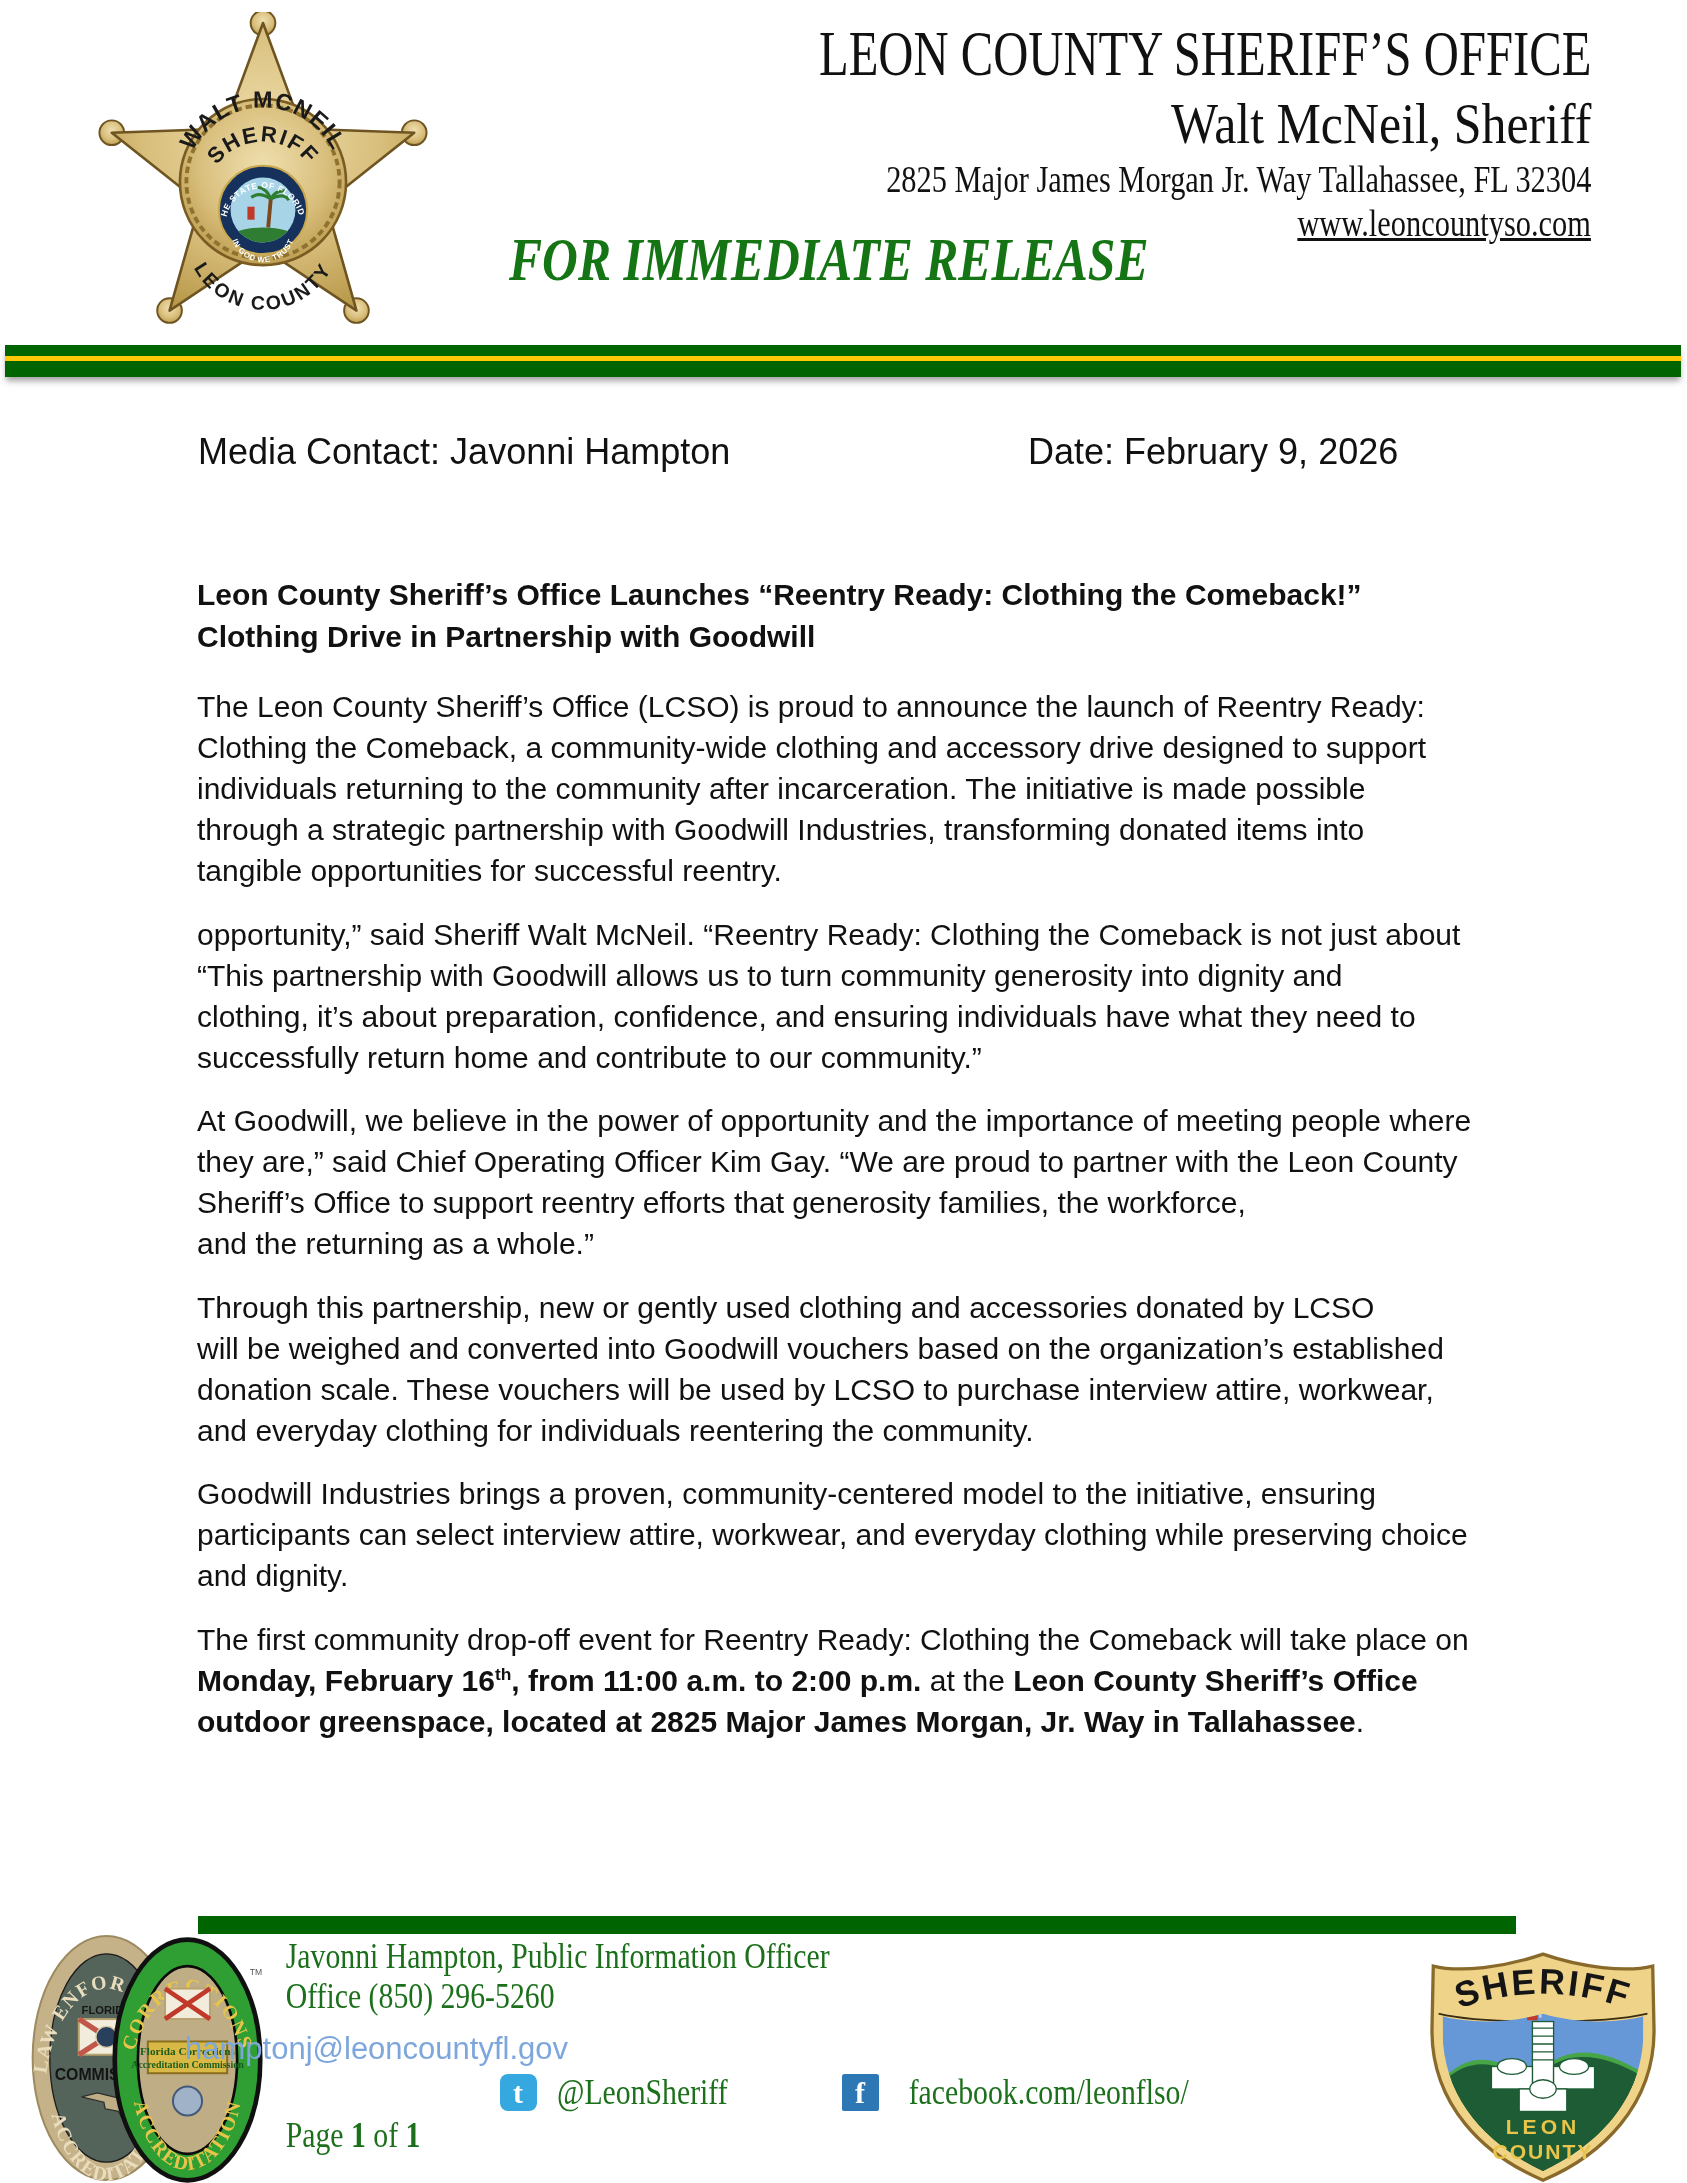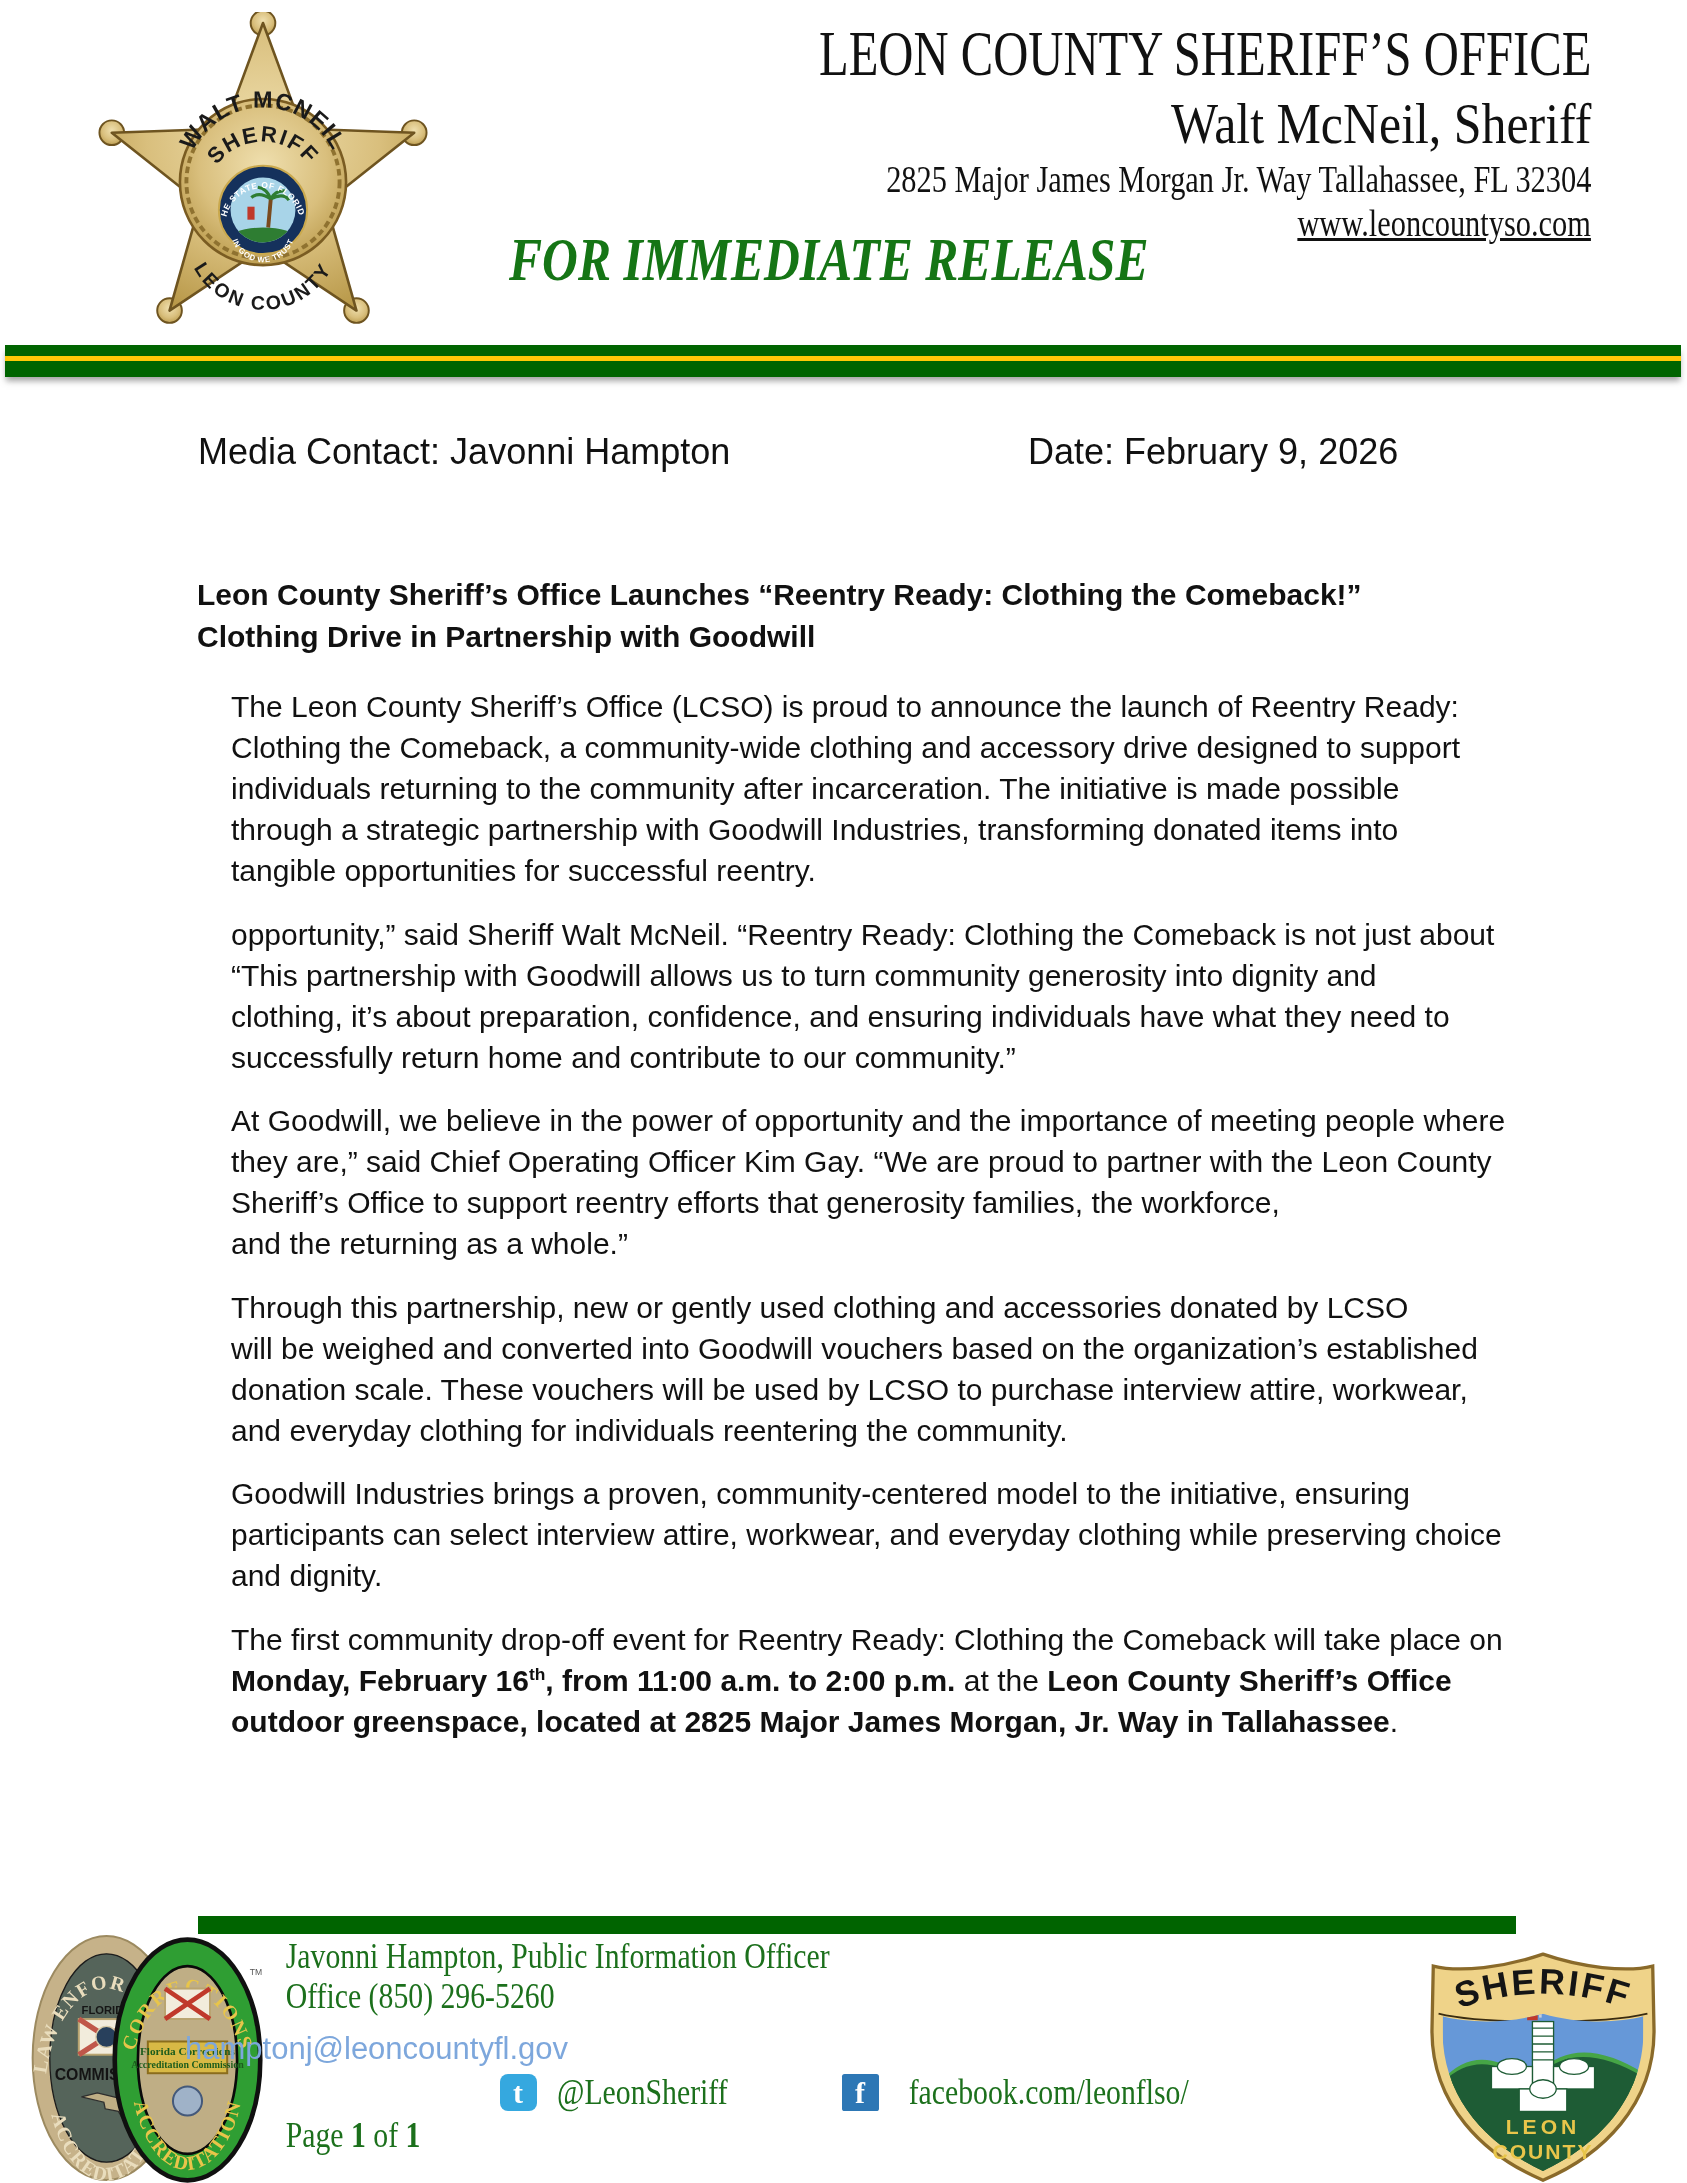--- a/index.html
+++ b/index.html
@@ -28,21 +28,21 @@
   .meta{position:absolute;left:198px;top:431px;width:1330px;height:40px;
         font-family:Liberation Sans, sans-serif;font-size:36px;}
   .meta .date{position:absolute;left:802px;top:0;margin-left:28px;}
 
   
   .article{position:absolute;left:197px;top:574px;width:1336px;
            font-family:"Liberation Sans",sans-serif;font-size:30px;}
   .doc-heading{margin-bottom:28px;}
   .doc-heading .line{font-weight:700;line-height:42px;white-space:nowrap;}
   .para{margin-bottom:22.5px;}
-  .para .line{line-height:41px;white-space:nowrap;margin-left:34px;}
+  .para .line{line-height:41px;white-space:nowrap;}
   .para .b{font-weight:700;}
   .para sup{font-size:0.58em;line-height:0;}
 
   
   .f-rule{position:absolute;left:198px;top:1916px;width:1318px;height:18px;background:var(--bar-green,#006400);}
   .f-block{position:absolute;left:185px;top:1937px;width:1343px;
            color:var(--footer-green,#1c701c);}
   .f-serif{font-size:35px;line-height:40px;transform:scaleX(.85);transform-origin:center;white-space:nowrap;}
   .f-email{font-family:"Liberation Sans",sans-serif;font-size:31px;line-height:41px;
            color:var(--link-blue,#7da7dc);margin-top:11px;}

